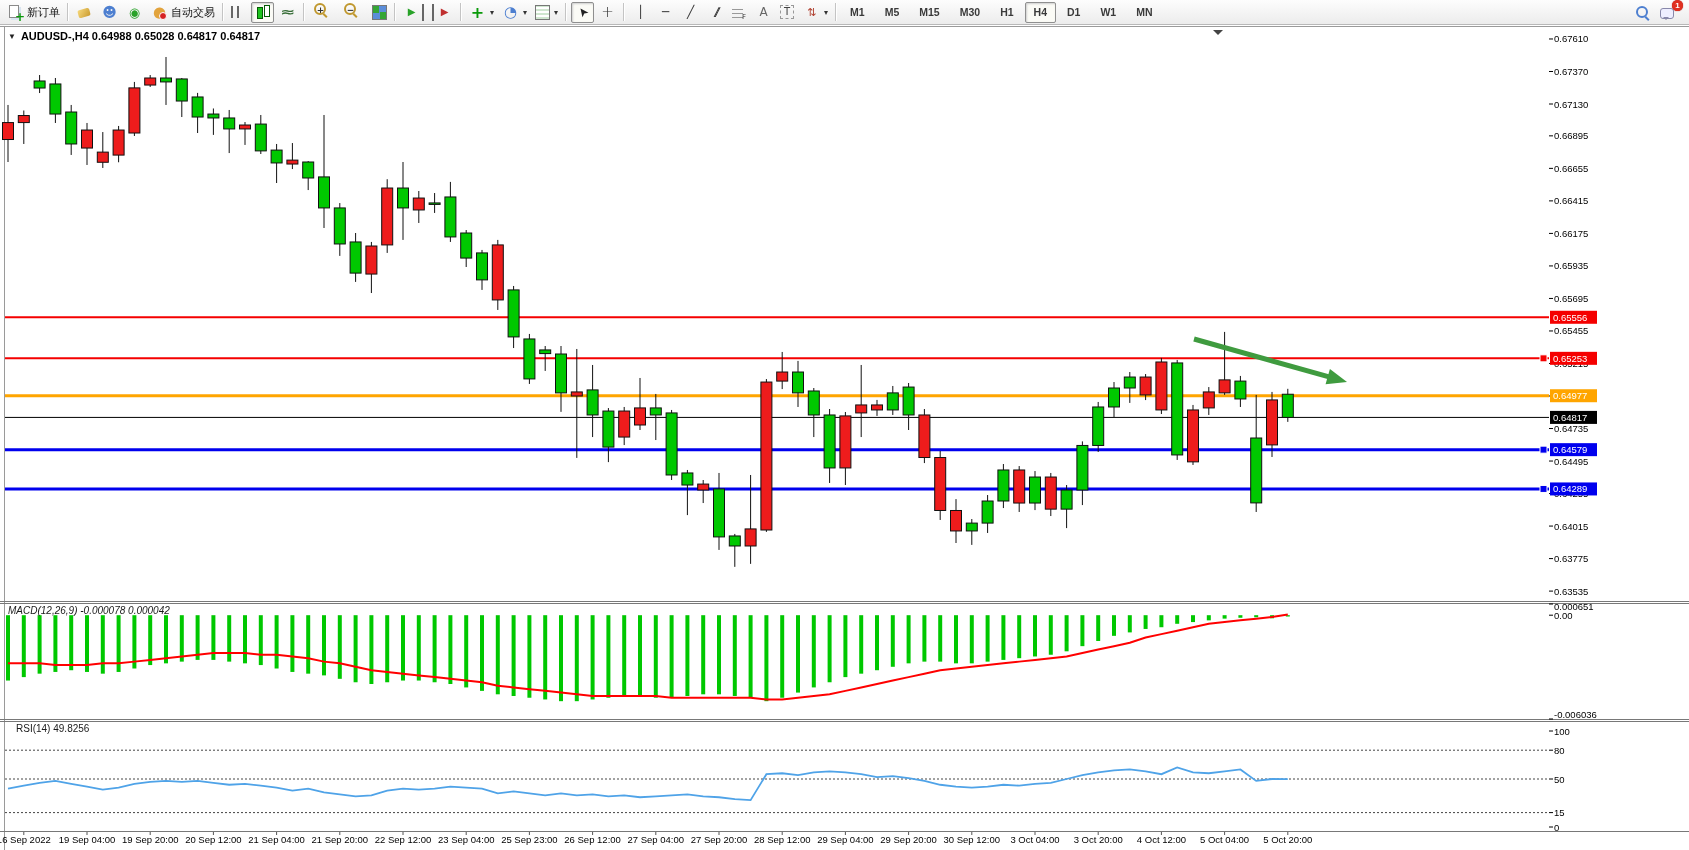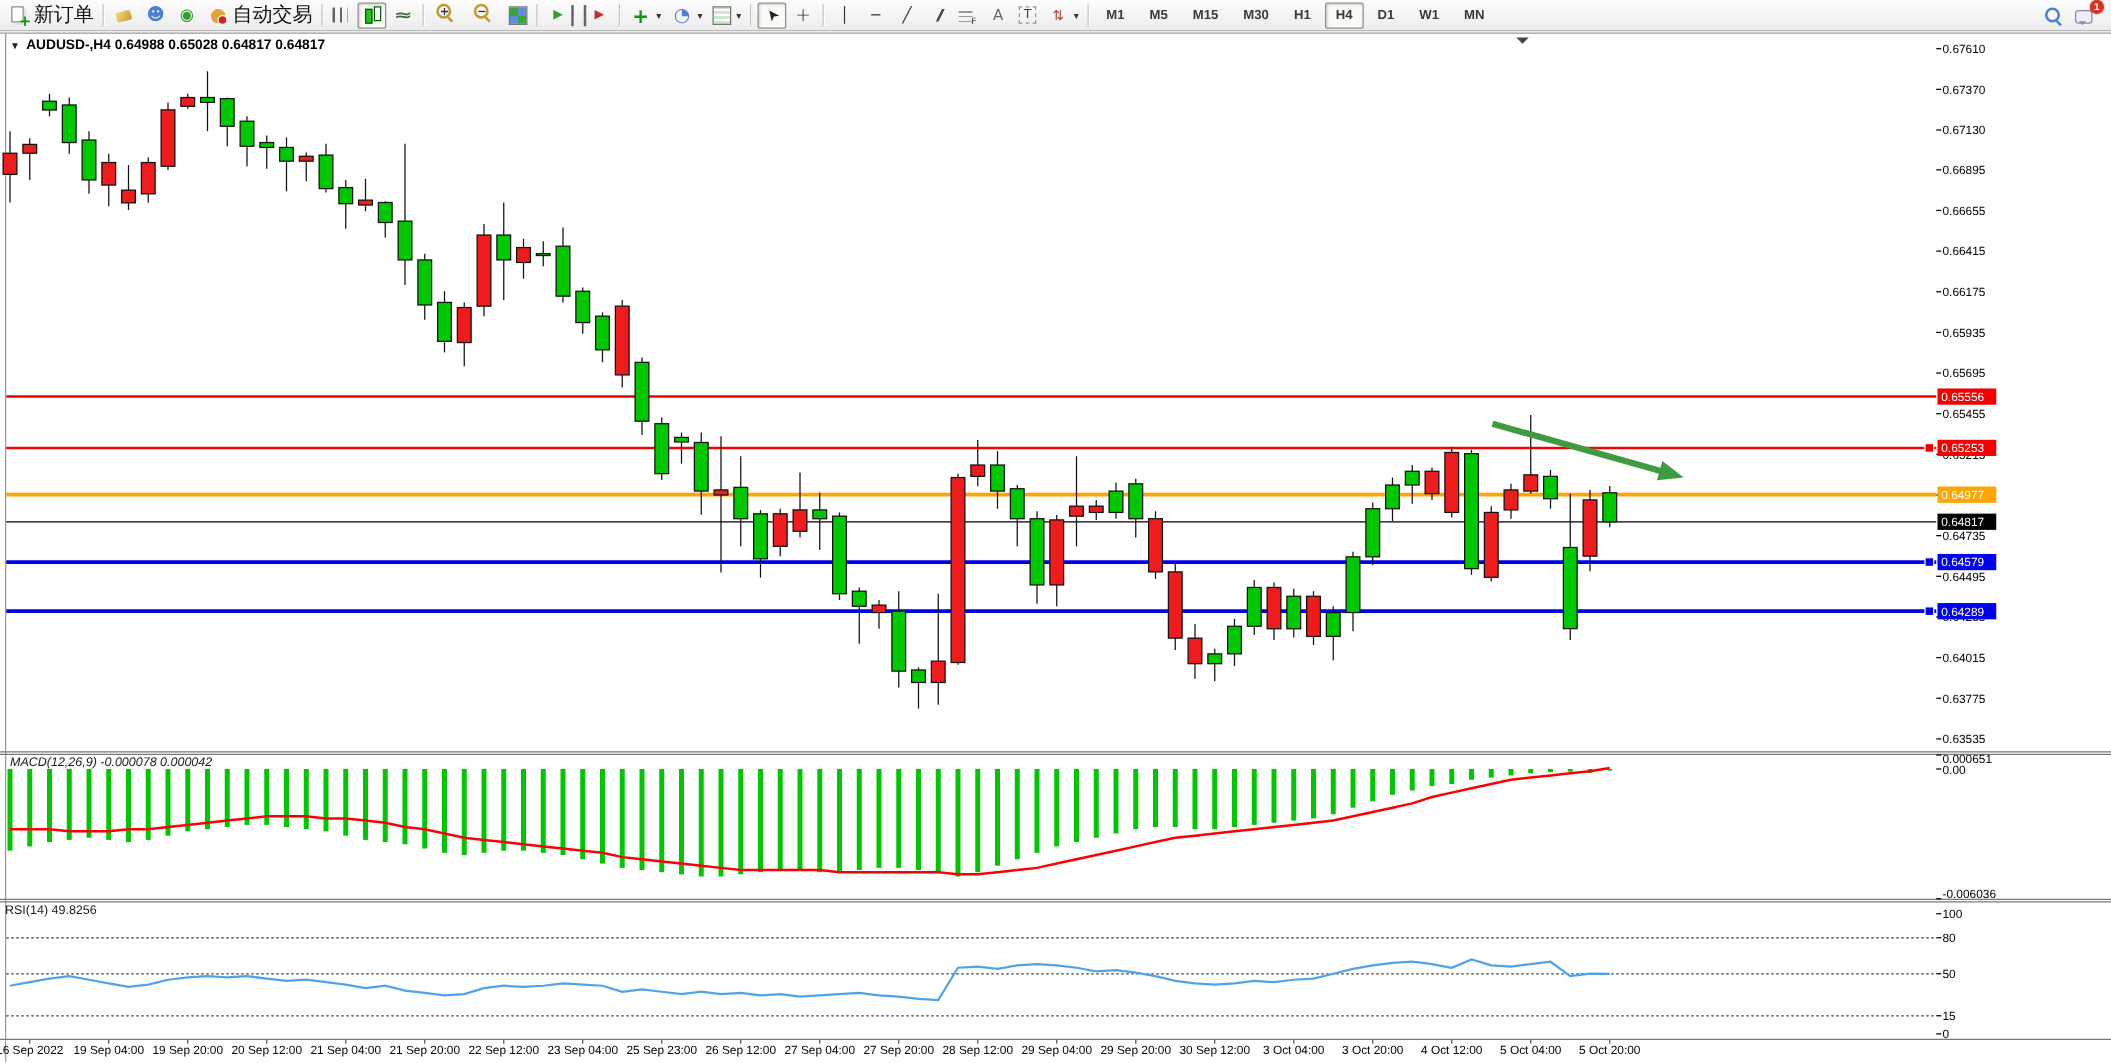--- a/index.html
+++ b/index.html
@@ -6,21 +6,21 @@
     font-family:"Liberation Sans",sans-serif;-webkit-font-smoothing:antialiased;}
   
   .toolbar{position:absolute;left:0;top:0;width:1689px;height:25px;display:flex;align-items:center;
     background:linear-gradient(#fdfdfd,#ececec);border-bottom:1px solid #b8b8b8;z-index:5;padding-left:4px;box-sizing:border-box;}
   .tb-group{display:flex;align-items:center;gap:2px;}
   .tb-group.right{margin-left:auto;margin-right:10px;}
   .tb-sep{width:1px;height:18px;background:#c4c4c4;border-right:1px solid #fff;margin:0 4px;}
   .tb-btn{position:relative;display:inline-flex;align-items:center;gap:3px;height:21px;min-width:21px;
     padding:0 2px;border:1px solid transparent;border-radius:2px;cursor:default;box-sizing:border-box;}
   .tb-btn.active{background:#fbfbf6;border-color:#8f8f8f;box-shadow:inset 1px 1px 2px #cfcfcf;}
-  .tb-label{font-size:16px;color:#111;white-space:nowrap;}
+  .tb-label{font-size:11px;color:#111;white-space:nowrap;}
   .dd{font-size:8px;color:#333;margin-left:1px;}
   .badge{position:absolute;right:-5px;top:-3px;background:#e03020;color:#fff;font:bold 8px/11px "Liberation Sans",sans-serif;
     width:11px;height:11px;border-radius:50%;text-align:center;box-shadow:0 0 1px #900;}
   .tf{font:bold 10.5px "Liberation Sans",sans-serif;color:#3a3a3a;padding:0 6px;}
   
   .ic{width:17px;height:17px;position:relative;display:inline-flex;align-items:center;justify-content:center;
     font:12px "DejaVu Sans",sans-serif;color:#444;line-height:1;}
   .ic-doc-plus::before{content:"";position:absolute;left:2px;top:1px;width:8px;height:11px;background:#fff;border:1px solid #8a8a8a;box-shadow:2px 2px 0 #d8e4f0;}
   .ic-doc-plus::after{content:"+";position:absolute;right:-1px;bottom:-3px;color:#0a9a0a;font:bold 12px "DejaVu Sans",sans-serif;}
   .ic-gold-tool::before{content:"";position:absolute;left:2px;top:5px;width:12px;height:8px;background:linear-gradient(135deg,#f7d97c,#c99a2e);border-radius:2px;transform:rotate(-15deg);}
@@ -53,21 +53,21 @@
   .ic-text-boxed{border:1px dashed #999;width:12px;height:12px;font:10px/12px "DejaVu Sans",sans-serif;color:#444;}
   .ic-arrows{color:#b04030;font-size:11px;}
   .ic-chat::before{content:"";position:absolute;left:1px;top:4px;width:12px;height:9px;background:#eef;border:1px solid #88a;border-radius:3px;}
   .ic-chat::after{content:"";position:absolute;left:4px;top:13px;width:0;height:0;border:3px solid transparent;border-top-color:#88a;}
   
   #chart-svg{position:absolute;left:0;top:0;z-index:1;}
   .chart-title{position:absolute;left:8px;top:30px;z-index:2;font:bold 11px "Liberation Sans",sans-serif;color:#000;display:flex;align-items:center;gap:5px;}
   .chart-title .tri{font-size:8px;color:#222;}
   .ind-label{position:absolute;z-index:2;font:10px "Liberation Sans",sans-serif;color:#1a1a1a;}
   #macd-label{left:8px;top:605px;font-style:italic;}
-  #rsi-label{left:4px;top:723px;}
+  #rsi-label{left:16px;top:723px;}
   svg text.ax{font:9.5px "Liberation Sans",sans-serif;fill:#000;}
   svg text.badge-t{font:9.5px "Liberation Sans",sans-serif;fill:#fff;}
 </style>
 </head>
 <body>
 
 <svg id="chart-svg" width="1689" height="850">
     <rect x="0" y="25" width="1689" height="825" fill="#ffffff"></rect>
     <line x1="0" y1="26.5" x2="1689" y2="26.5" stroke="#9a9a9a"></line>
     <line x1="4.5" y1="27" x2="4.5" y2="850" stroke="#9a9a9a"></line>

